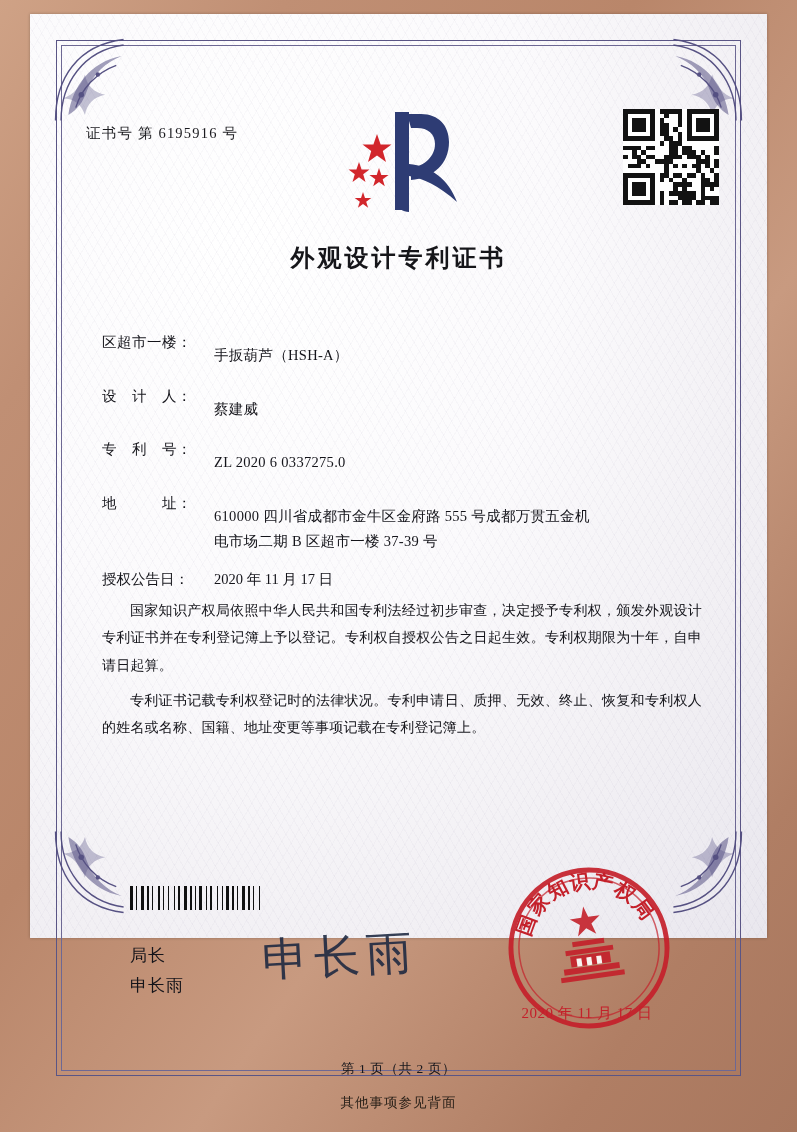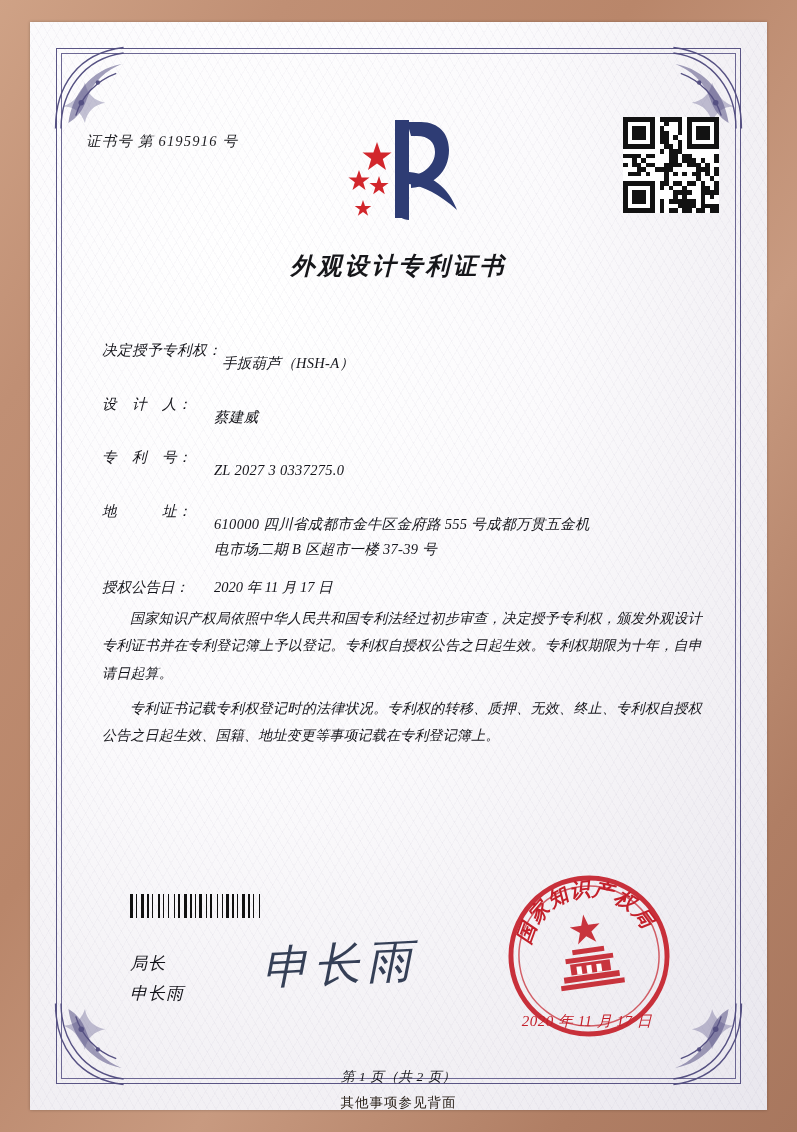--- a/index.html
+++ b/index.html
@@ -18,28 +18,27 @@
     width: 797px;
     height: 1132px;
     box-sizing: border-box;
     background:
       linear-gradient(125deg, #cfa286 0%, #c08f74 18%, #b9866a 40%, #c89a80 62%, #b07e64 85%, #a8775e 100%);
   }
   
   .paper {
     position: absolute;
     left: 30px;
-    top: 22px;
+    top: 14px;
     width: 737px;
-    height: 1088px;
+    height: 924px;
     box-sizing: border-box;
     background:
       radial-gradient(ellipse at 30% 25%, #ffffff 0%, #fbfafc 42%, #f2f0f4 72%, #e9e7ee 100%);
     box-shadow: 0 0 3px rgba(0,0,0,0.25);
-    font-style: italic;
   }
   .paper:before {
     
     content: "";
     position: absolute;
     left: 0; top: 0; right: 0; bottom: 0;
     background:
       repeating-linear-gradient(60deg, rgba(120,110,150,0.045) 0 1px, rgba(255,255,255,0) 1px 7px),
       repeating-linear-gradient(-60deg, rgba(120,110,150,0.035) 0 1px, rgba(255,255,255,0) 1px 9px);
     pointer-events: none;
@@ -770,51 +769,51 @@
           <i class="on"></i>
           <i class="on"></i>
         </div>
     </div>
 
     <div class="title">外观设计专利证书</div>
 
     <div class="fields">
 
       <div class="row">
-        <div class="lbl">决定授予专利权：</div>
+        <div class="lbl">区超市一楼：</div>
         <div class="val">手扳葫芦（HSH-A）</div>
       </div>
 
       <div class="row">
         <div class="lbl">设　计　人：</div>
         <div class="val">蔡建威</div>
       </div>
 
       <div class="row">
         <div class="lbl">专　利　号：</div>
-        <div class="val">ZL 2027 3 0337275.0</div>
+        <div class="val">ZL 2020 6 0337275.0</div>
       </div>
 
 
 
       <div class="row">
         <div class="lbl">地　　　址：</div>
         <div class="val">610000  四川省成都市金牛区金府路 555 号成都万贯五金机</div>
       </div>
       <div class="addr-line2">电市场二期 B 区超市一楼 37-39 号</div>
 
       <div class="row-two">
         <div class="g1">
           <div class="lbl2">授权公告日：</div>
           <div>2020 年 11 月 17 日</div>
         </div>
       </div>
 
       <div class="para">国家知识产权局依照中华人民共和国专利法经过初步审查，决定授予专利权，颁发外观设计专利证书并在专利登记簿上予以登记。专利权自授权公告之日起生效。专利权期限为十年，自申请日起算。</div>
-      <div class="para">专利证书记载专利权登记时的法律状况。专利权的转移、质押、无效、终止、专利权自授权公告之日起生效、国籍、地址变更等事项记载在专利登记簿上。</div>
+      <div class="para">专利证书记载专利权登记时的法律状况。专利申请日、质押、无效、终止、恢复和专利权人的姓名或名称、国籍、地址变更等事项记载在专利登记簿上。</div>
     </div>
 
     <div class="barcode" id="barcode">
         <i style="width:3px;"></i>
         <i style="width:1px;opacity:0;"></i>
         <i style="width:1px;"></i>
         <i style="width:2px;opacity:0;"></i>
         <i style="width:3px;"></i>
         <i style="width:1px;opacity:0;"></i>
         <i style="width:2px;"></i>

